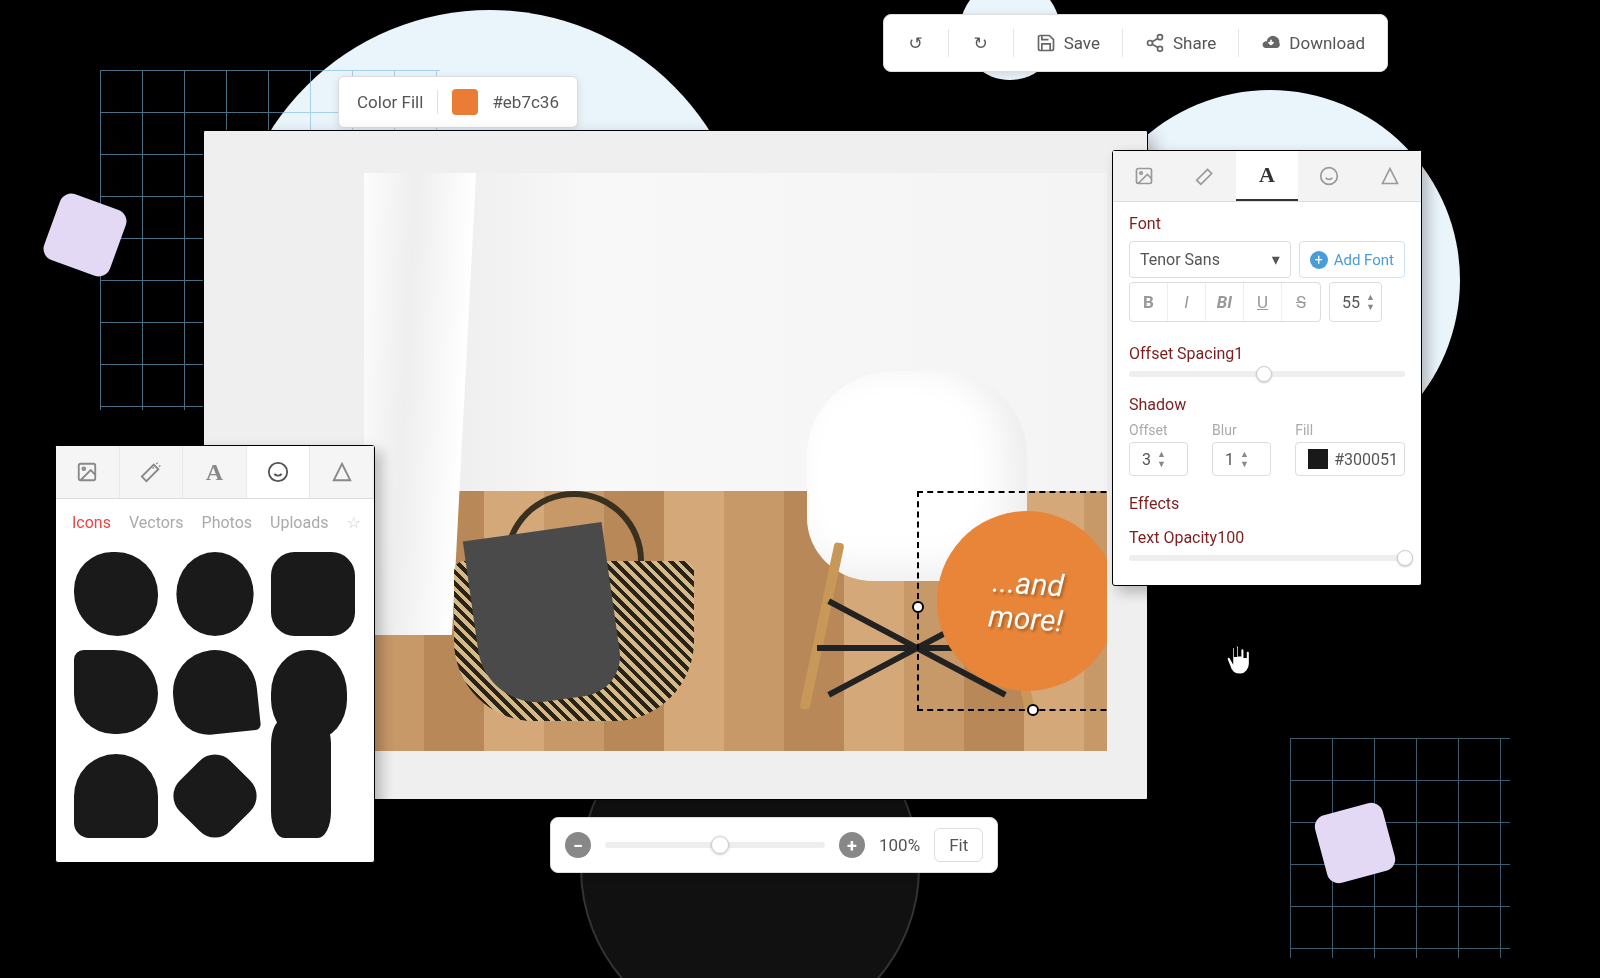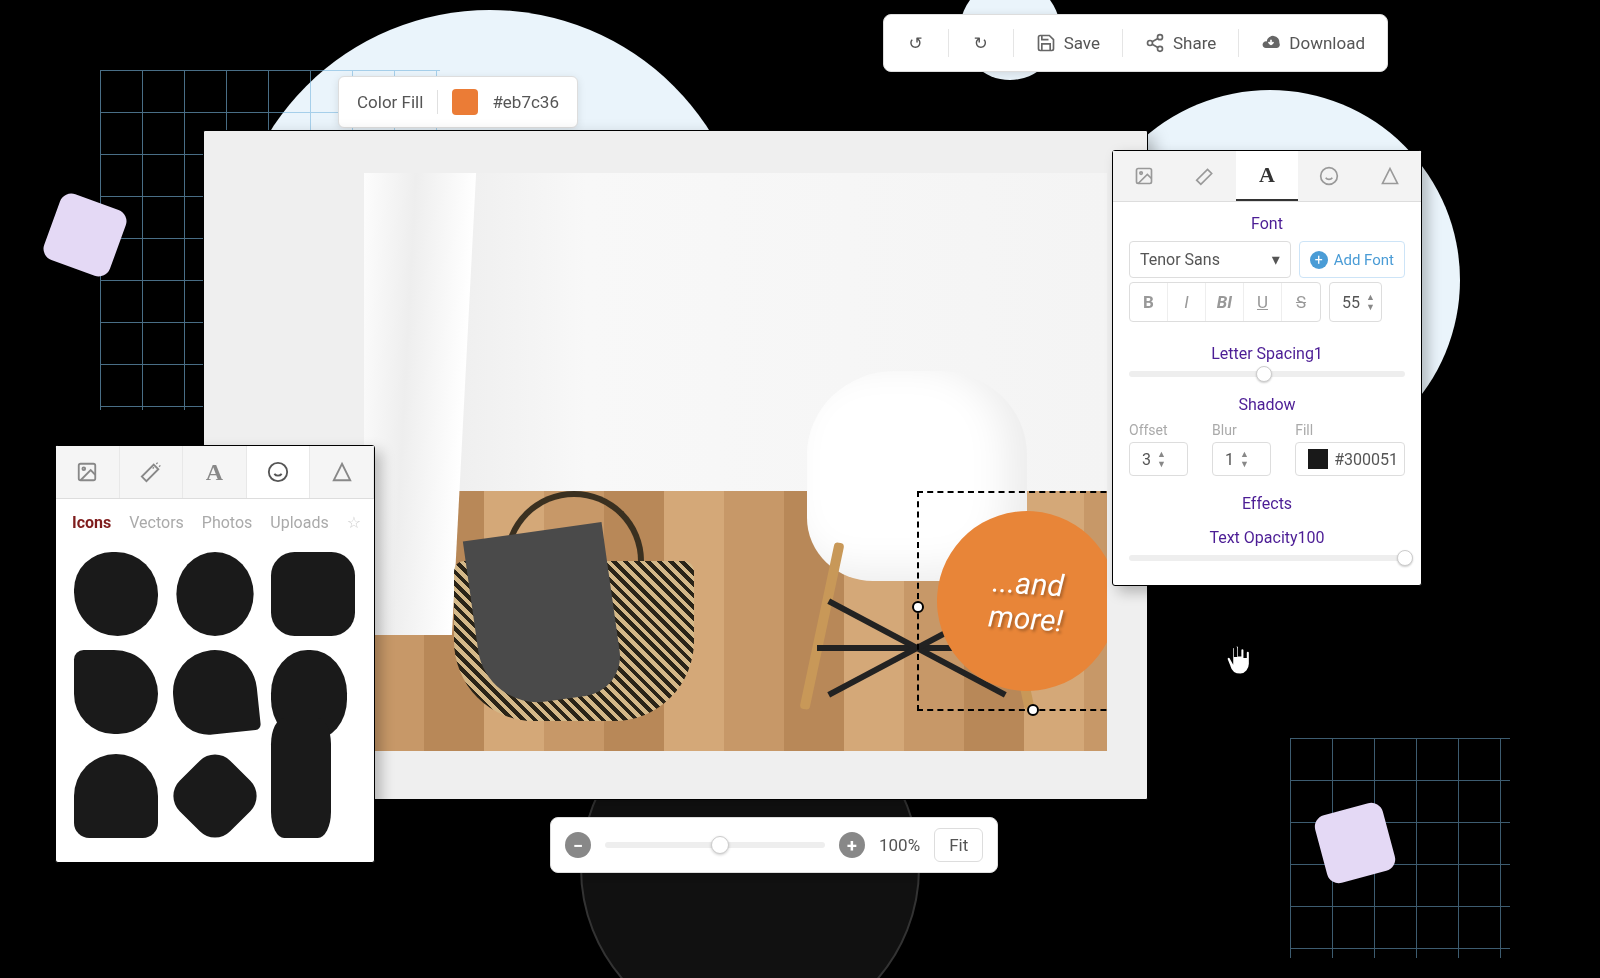--- a/index.html
+++ b/index.html
@@ -45,21 +45,21 @@
 .top-toolbar{position:absolute;right:212px;top:14px;background:#fff;border:1px solid #ddd;border-radius:8px;padding:10px 8px;display:flex;align-items:center;gap:4px;box-shadow:0 2px 10px rgba(0,0,0,.12)}
 .tb-btn{display:flex;align-items:center;gap:8px;padding:8px 14px;color:#555;font-size:17px;cursor:pointer;border-radius:4px}
 .tb-sep{width:1px;height:28px;background:#e5e5e5;margin:0 4px}
 .tb-icon{width:20px;height:20px;display:inline-flex;align-items:center;justify-content:center}
 
 .left-panel{position:absolute;left:55px;top:445px;width:320px;background:#fff;border:1px solid #000;border-radius:3px;box-shadow:6px 6px 14px rgba(0,0,0,.25)}
 .panel-tabs{display:flex;border-bottom:1px solid #ddd;background:#f5f5f5}
 .panel-tab{flex:1;display:flex;align-items:center;justify-content:center;height:52px;color:#888;cursor:pointer;border-right:1px solid #e8e8e8}
 .panel-tab.active{background:#fff;color:#333}
 .panel-subtabs{display:flex;padding:14px 16px 10px;gap:18px;align-items:center;font-size:16px;color:#aaa}
-.panel-subtabs .active{color:#7f1d1d;font-weight:700}
+.panel-subtabs .active{color:#ef4444;font-weight:400}
 .star-fav{margin-left:auto;color:#ccc}
 .search-box{margin:4px 16px 14px;border:1px solid #ddd;border-radius:6px;padding:10px 12px;display:flex;align-items:center;justify-content:space-between;font-size:16px;color:#555}
 .shape-grid{display:grid;grid-template-columns:repeat(3,1fr);gap:14px;padding:10px 18px 24px}
 .shape{width:84px;height:84px;background:#1a1a1a}
 .s-blob1{border-radius:45% 50% 48% 52%}
 .s-blob2{border-radius:50%;transform:scaleX(.92)}
 .s-blob3{border-radius:28%}
 .s-blob4{border-radius:12% 55% 50% 50%}
 .s-blob5{border-radius:60% 60% 8% 50%;transform:rotate(-6deg)}
 .s-blob6{border-radius:48% 48% 45% 45%;width:76px;height:90px}
@@ -71,21 +71,21 @@
 .zoom-track{width:220px;height:6px;background:#eee;border-radius:3px;position:relative}
 .zoom-thumb{position:absolute;left:48%;top:-6px;width:18px;height:18px;background:#fff;border:1px solid #ccc;border-radius:50%;box-shadow:0 1px 3px rgba(0,0,0,.2)}
 .zoom-btn{width:26px;height:26px;border-radius:50%;background:#888;color:#fff;display:flex;align-items:center;justify-content:center;font-weight:bold;font-size:18px}
 .fit-btn{border:1px solid #ddd;border-radius:6px;padding:6px 14px}
 
 .right-panel{position:absolute;right:178px;top:150px;width:310px;background:#fff;border:1px solid #000;border-radius:3px;box-shadow:6px 6px 14px rgba(0,0,0,.25);padding-bottom:18px}
 .rp-tabs{display:flex;border-bottom:1px solid #ddd;background:#f3f3f3}
 .rp-tab{flex:1;height:50px;display:flex;align-items:center;justify-content:center;color:#999;cursor:pointer}
 .rp-tab.active{background:#fff;color:#333;border-bottom:2px solid #333}
 .rp-section{padding:12px 16px 6px}
-.rp-label{font-size:16px;color:#4c1d95;margin-bottom:8px;display:flex;justify-content:center}
+.rp-label{font-size:16px;color:#7f1d1d;margin-bottom:8px;display:flex;justify-content:flex-start}
 .rp-row{display:flex;gap:8px;margin-bottom:4px}
 .rp-select{flex:1;border:1px solid #ddd;border-radius:4px;padding:8px 10px;font-size:16px;color:#555;display:flex;justify-content:space-between;align-items:center}
 .rp-addfont{border:1px solid #cde4f7;border-radius:4px;padding:8px 10px;font-size:15px;color:#4a9cd6;display:flex;align-items:center;gap:6px}
 .rp-plus{width:18px;height:18px;background:#4a9cd6;color:#fff;border-radius:50%;display:flex;align-items:center;justify-content:center;font-size:14px}
 .fmt-group{display:flex;border:1px solid #ddd;border-radius:4px;overflow:hidden}
 .fmt-btn{width:38px;height:38px;display:flex;align-items:center;justify-content:center;color:#999;border-right:1px solid #eee;font-family:Georgia,serif;font-size:17px}
 .fmt-btn:last-child{border-right:none}
 .size-box{display:flex;align-items:center;border:1px solid #ddd;border-radius:4px;padding:0 6px 0 12px;gap:6px;color:#555}
 .stepper{display:flex;flex-direction:column;font-size:9px;color:#888}
 .align-group{display:flex;border:1px solid #ddd;border-radius:4px;overflow:hidden}
@@ -327,21 +327,21 @@
       </div>
       <div class="size-box">
         <span>55</span>
         <span class="stepper">▲<br>▼</span>
       </div>
     </div>
   </div>
 
   <div class="rp-section">
     <div class="rp-label">
-        <span>Letter Spacing</span>
+        <span>Offset Spacing</span>
         <span>1</span>
       </div>
     <div class="slider-track">
         <div class="slider-thumb" style="left:46%"></div>
       </div>
   </div>
 
 
   <div class="rp-section">
     <div class="rp-label">

